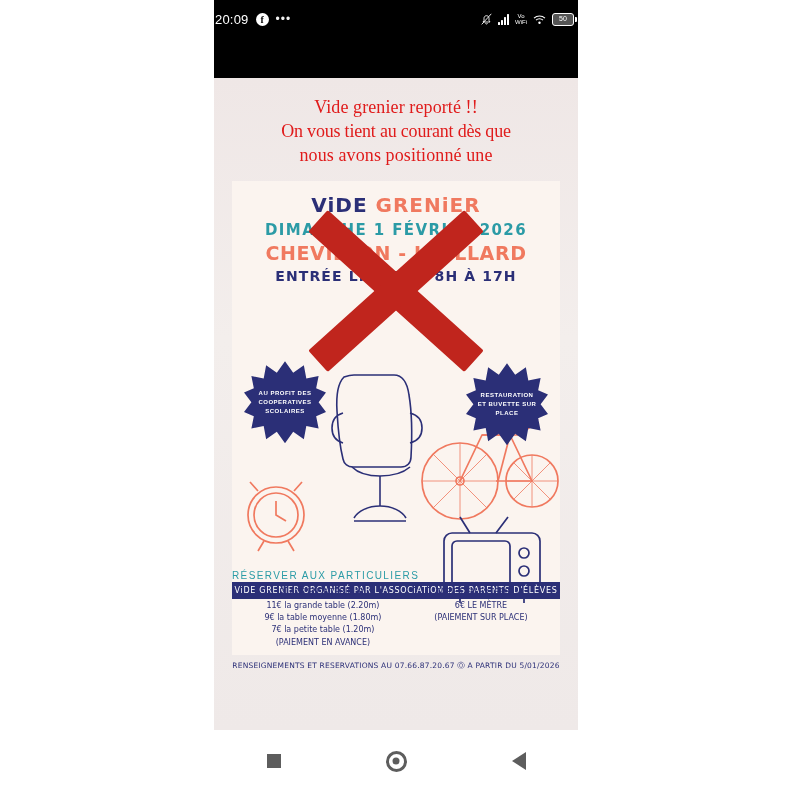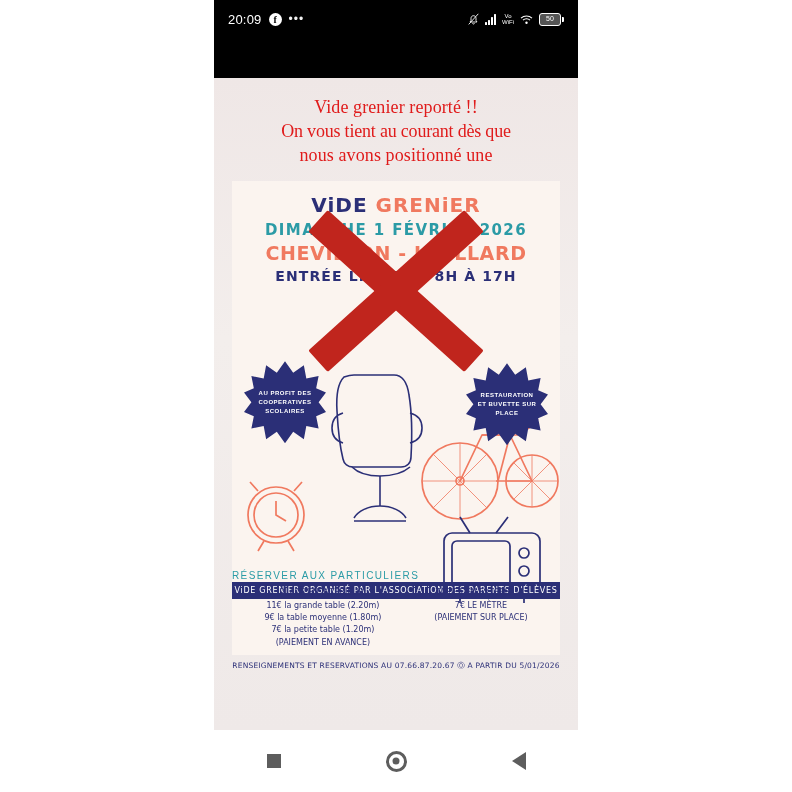--- a/index.html
+++ b/index.html
@@ -31,21 +31,21 @@
   
   .status-bar {
     position: absolute;
     left: 0;
     top: 0;
     width: 364px;
     height: 38px;
     display: flex;
     align-items: center;
     justify-content: space-between;
-    padding: 0 14px;
+    padding: 0 1px;
     box-sizing: border-box;
     color: #ffffff;
     font-size: 12px;
   }
   .status-left {
     display: flex;
     align-items: center;
     gap: 7px;
   }
   .status-time {
@@ -454,21 +454,21 @@
           <div class="p-tarifs">
             <div>
               <div class="col-title">PLACE EN INTERIEUR:</div>
               <div>11€ la grande table (2.20m)</div>
               <div>9€ la table moyenne (1.80m)</div>
               <div>7€ la petite table (1.20m)</div>
               <div>(PAIEMENT EN AVANCE)</div>
             </div>
             <div>
               <div class="col-title">TARIFS EN EXTERIEUR:</div>
-              <div>7€ LE MÈTRE</div>
+              <div>6€ LE MÈTRE</div>
               <div>(PAIEMENT SUR PLACE)</div>
             </div>
           </div>
 
           <div class="cross">
             <i class="a"></i>
             <i class="b"></i>
           </div>
         </div>
       </div>

